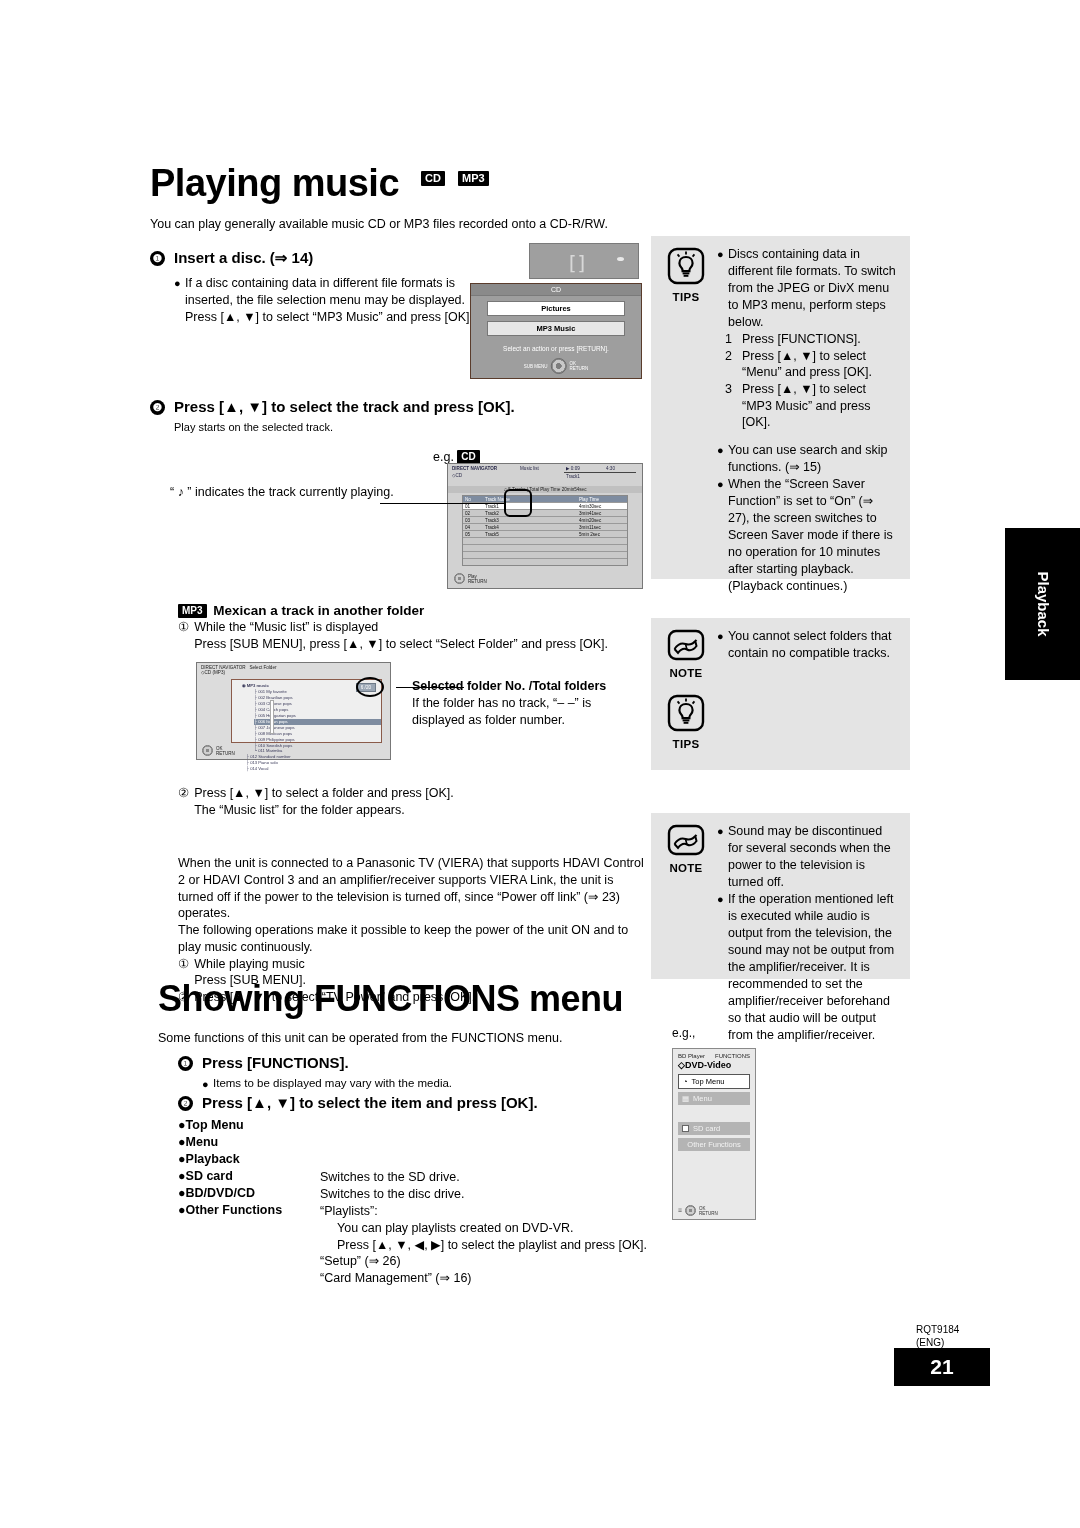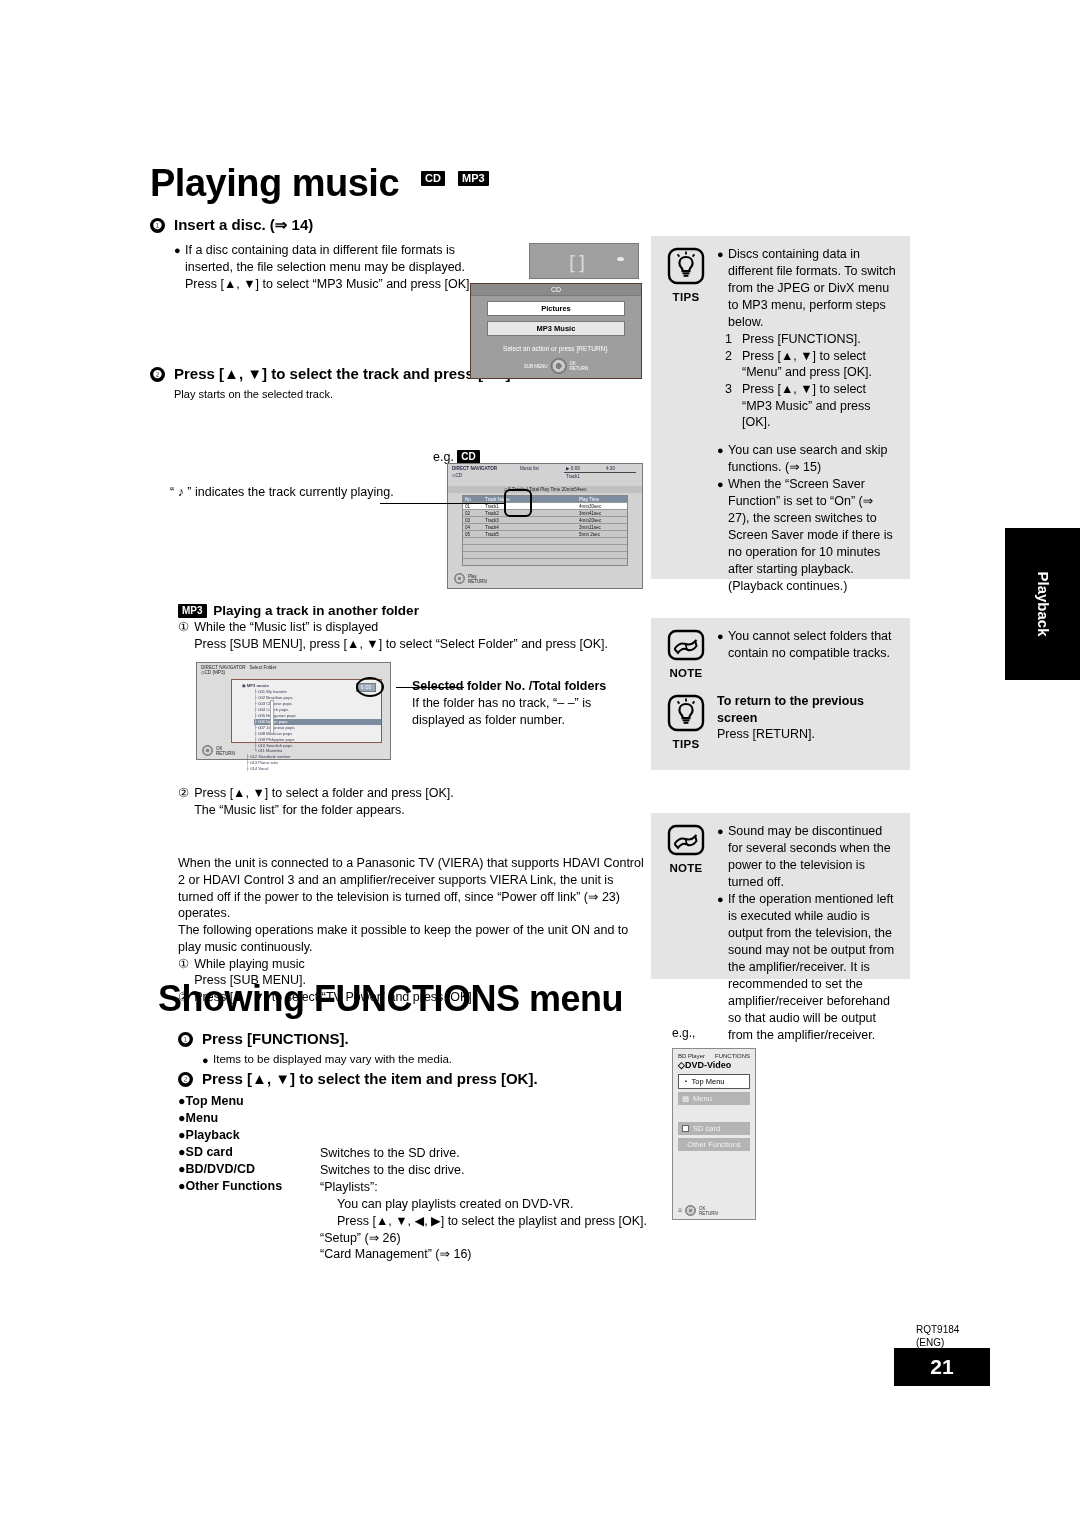--- a/index.html
+++ b/index.html
@@ -182,20 +182,21 @@
   <div class="main-col">
 
     <h1 class="title">
       <span>Playing music</span>
       <span class="badges">
         <span class="badge">CD</span>
         <span class="badge">MP3</span>
       </span>
     </h1>
 
+    <p class="lead">You can play generally available music CD or MP3 files recorded onto a CD-R/RW.</p>
 
     <div class="step">
       <span class="num">❶</span>
       <span class="step-title">Insert a disc. (⇒ 14)</span>
     </div>
     <div class="bullet-row indent" style="width:315px;margin-top:8px;">
       <span class="dot">●</span>
       <span>If a disc containing data in different file formats is inserted, the file selection menu may be displayed. Press [▲, ▼] to select “MP3 Music” and press [OK].</span>
     </div>
 
@@ -208,21 +209,21 @@
     <div style="position:absolute;left:283px;top:300px;font-size:12.5px;">
       <span>e.g.</span>
       <span class="badge sm">CD</span>
     </div>
 
     <div style="position:absolute;left:20px;top:335px;font-size:12.5px;width:300px;">“ ♪ ” indicates the track currently playing.</div>
 
     <div style="position:absolute;left:28px;top:453px;width:470px;">
       <div style="font-size:13.5px;font-weight:bold;">
         <span class="badge sm">MP3</span>
-        <span>Playing a track in another folder</span>
+        <span>Mexican a track in another folder</span>
       </div>
       <div style="display:flex;gap:5px;font-size:12.5px;line-height:1.33;margin-top:1px;">
         <span>①</span>
         <span>
           <span>While the “Music list” is displayed</span><br>
           <span>Press [SUB MENU], press [▲, ▼] to select “Select Folder” and press [OK].</span>
         </span>
       </div>
     </div>
 
@@ -250,20 +251,21 @@
         </span>
       </div>
       <div style="display:flex;gap:5px;font-size:12.5px;line-height:1.33;">
         <span>②</span>
         <span>Press [▲, ▼] to select “TV Power” and press [OK].</span>
       </div>
     </div>
 
     <div style="position:absolute;left:8px;top:830px;width:490px;">
       <h2 class="title2">Showing FUNCTIONS menu</h2>
+      <div class="lead" style="margin-bottom:7px;">Some functions of this unit can be operated from the FUNCTIONS menu.</div>
 
       <div class="step" style="margin-left:20px;">
         <span class="num">❶</span>
         <span class="step-title">Press [FUNCTIONS].</span>
       </div>
       <div class="bullet-row" style="margin-left:44px;font-size:11.5px;">
         <span class="dot">●</span>
         <span>Items to be displayed may vary with the media.</span>
       </div>
 
@@ -371,24 +373,20 @@
           <rect x="3" y="3" width="34" height="34" rx="8" fill="none" stroke="#000" stroke-width="2.4"></rect>
           <path d="M20 11c-4 0-6.6 2.8-6.6 6.2 0 2.6 1.7 4 2.6 5.3.6.9.6 1.8.6 2.6h6.8c0-.8 0-1.7.6-2.6.9-1.3 2.6-2.7 2.6-5.3C26.6 13.8 24 11 20 11z" fill="none" stroke="#000" stroke-width="2.2"></path>
           <line x1="16.6" y1="27.4" x2="23.4" y2="27.4" stroke="#000" stroke-width="2"></line>
           <line x1="17.6" y1="29.8" x2="22.4" y2="29.8" stroke="#000" stroke-width="2"></line>
           <line x1="20" y1="5.5" x2="20" y2="8.6" stroke="#000" stroke-width="1.8"></line>
           <line x1="11.6" y1="8.4" x2="13.4" y2="10.6" stroke="#000" stroke-width="1.8"></line>
           <line x1="28.4" y1="8.4" x2="26.6" y2="10.6" stroke="#000" stroke-width="1.8"></line>
         </svg>
         <div class="icon-label">TIPS</div>
       </div>
-      <div class="panel-text">
-        <div style="font-weight:bold;">To return to the previous screen</div>
-        <div>Press [RETURN].</div>
-      </div>
     </div>
   </div>
 
   <div class="panel" style="left:651px; top:813px; width:259px; height:166px;">
     <div class="panel-inner">
       <div class="icon-col">
         <svg width="40" height="34" viewBox="0 0 40 34">
           <rect x="3" y="3" width="34" height="28" rx="7" fill="none" stroke="#000" stroke-width="2.4"></rect>
           <path d="M8.5 21c3.5-5 7-6.5 11-5 4 1.5 7.5 0 11-4" fill="none" stroke="#000" stroke-width="2"></path>
           <path d="M8.5 21l3.5 4c3-4 6-5 9-3.5 3 1.5 6.5.5 9.5-3.5l-1-4" fill="none" stroke="#000" stroke-width="2"></path>

